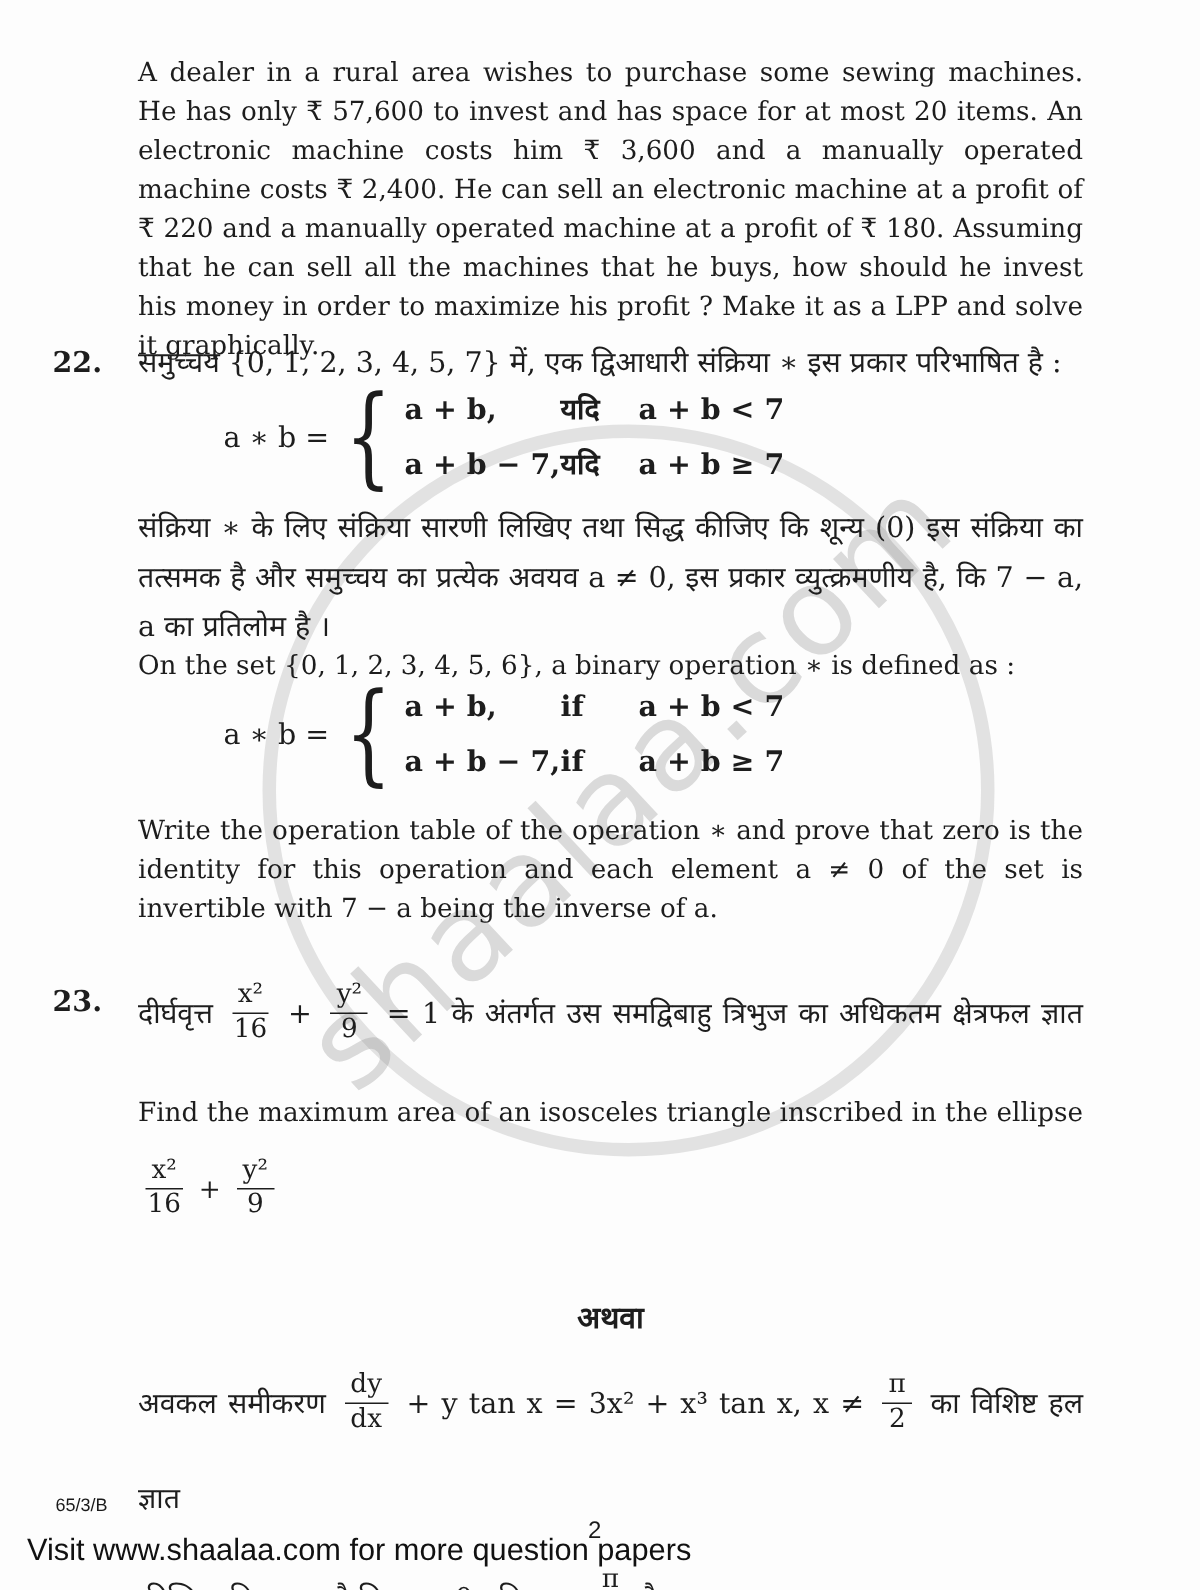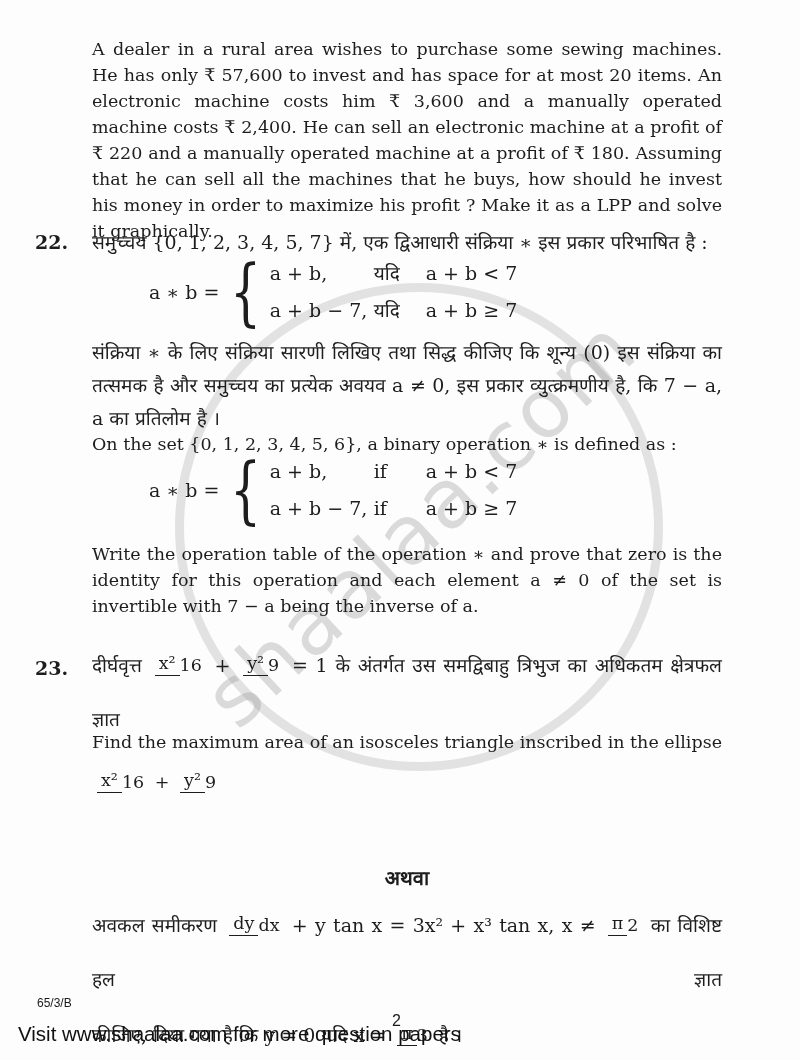--- a/index.html
+++ b/index.html
@@ -36,28 +36,28 @@
   .justify{text-align:justify;}
   .jlast{text-align:justify;text-align-last:justify;}
   .qnum{position:absolute;left:-57px;top:0;font-weight:bold;font-size:19px;line-height:33px;}
   
   .formula{position:absolute;display:flex;align-items:center;margin:0;left:57px;font-size:19px;}
   .formula .lhs{margin-right:5px;white-space:nowrap;}
   .brace{
     display:inline-block;font-size:68px;line-height:64px;font-weight:400;
     transform:scaleX(0.72) scaleY(1.08);margin-right:2px;color:#1d1d1d;
   }
-  .cases{display:flex;flex-direction:column;gap:14px;}
+  .cases{display:flex;flex-direction:column;gap:14px;font-weight:bold;}
   .crow{display:flex;line-height:23px;}
   .cexpr{width:104px;white-space:nowrap;}
   .ccond{width:52px;white-space:nowrap;}
   .crel{white-space:nowrap;}
   
   .frac{
-    display:inline-flex;flex-direction:row;align-items:center;
+    display:inline-flex;flex-direction:column;align-items:center;
     vertical-align:middle;line-height:1.12;font-size:17.5px;
     margin:16px 5px;position:relative;top:-2px;
   }
   .frac .num{border-bottom:1.4px solid #1d1d1d;padding:0 4px 1px;}
   .frac .den{padding-top:1px;}
   .mathline{line-height:50px;}
   
   .or-sep{position:absolute;left:0;width:630px;text-align:center;font-weight:bold;font-size:20px;}
   
   .f-code{position:absolute;left:37px;top:996px;font-family:"Liberation Sans",sans-serif;font-size:12px;color:#1a1a1a;z-index:2;}

